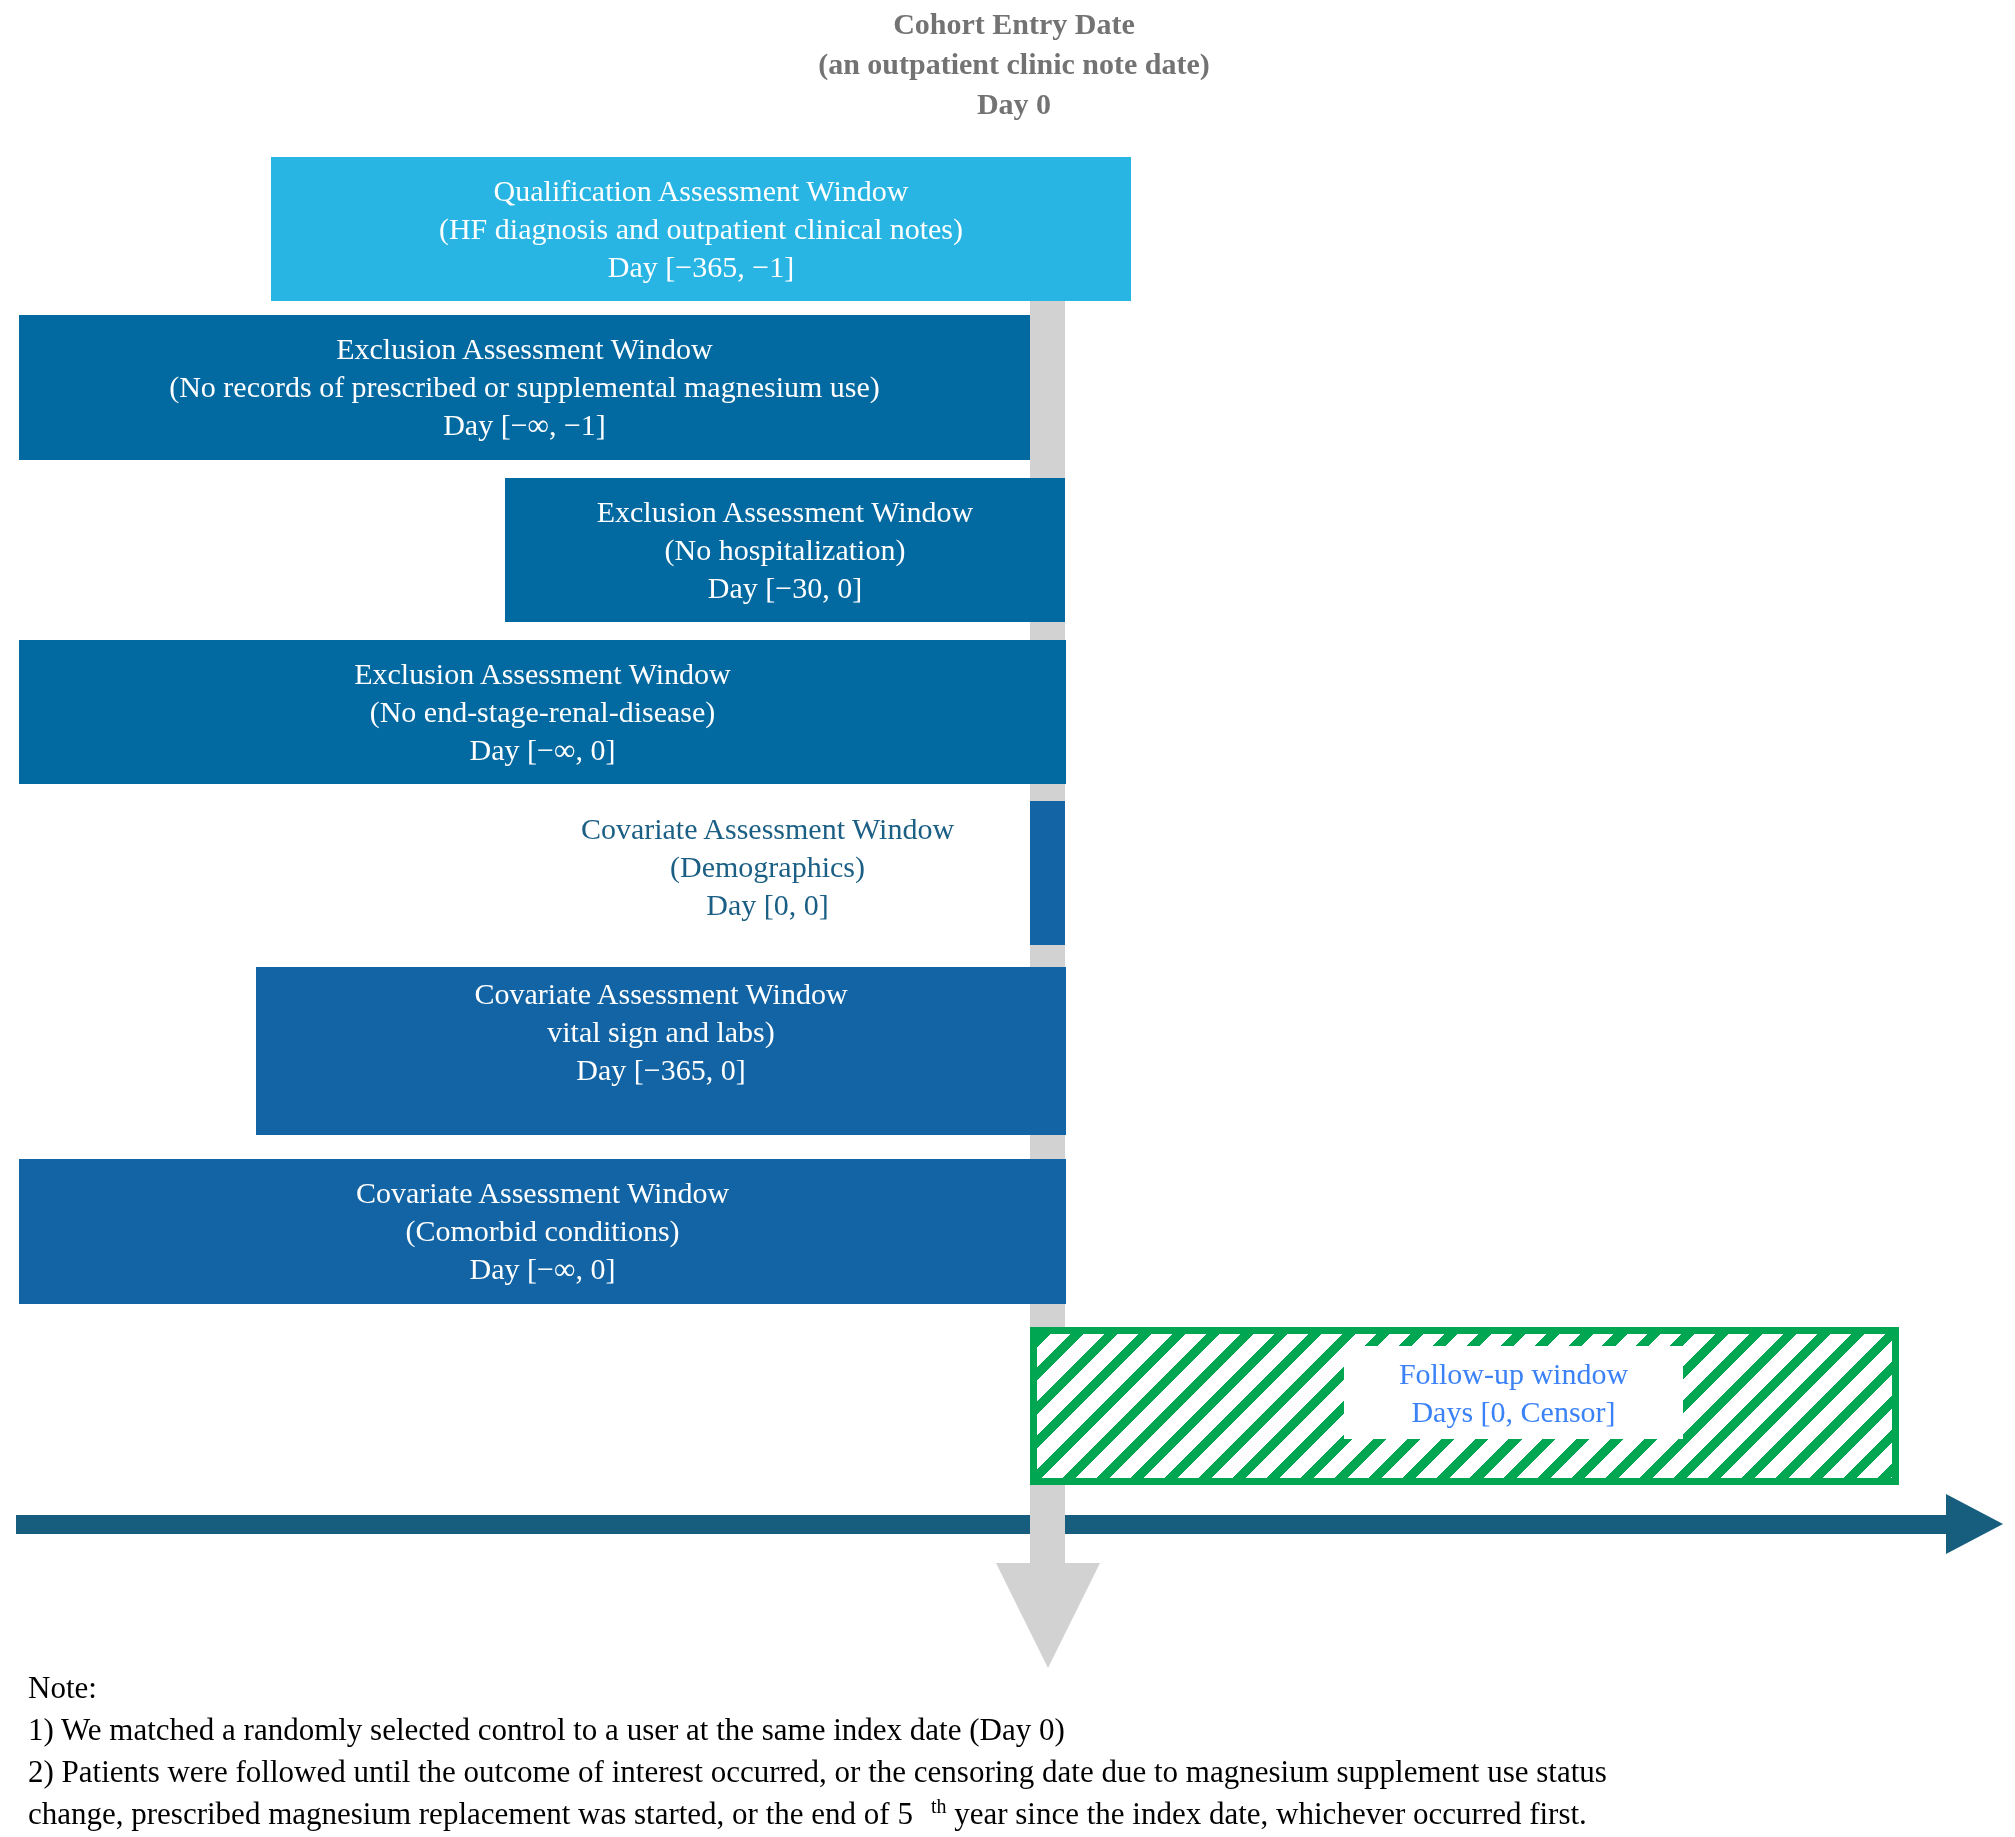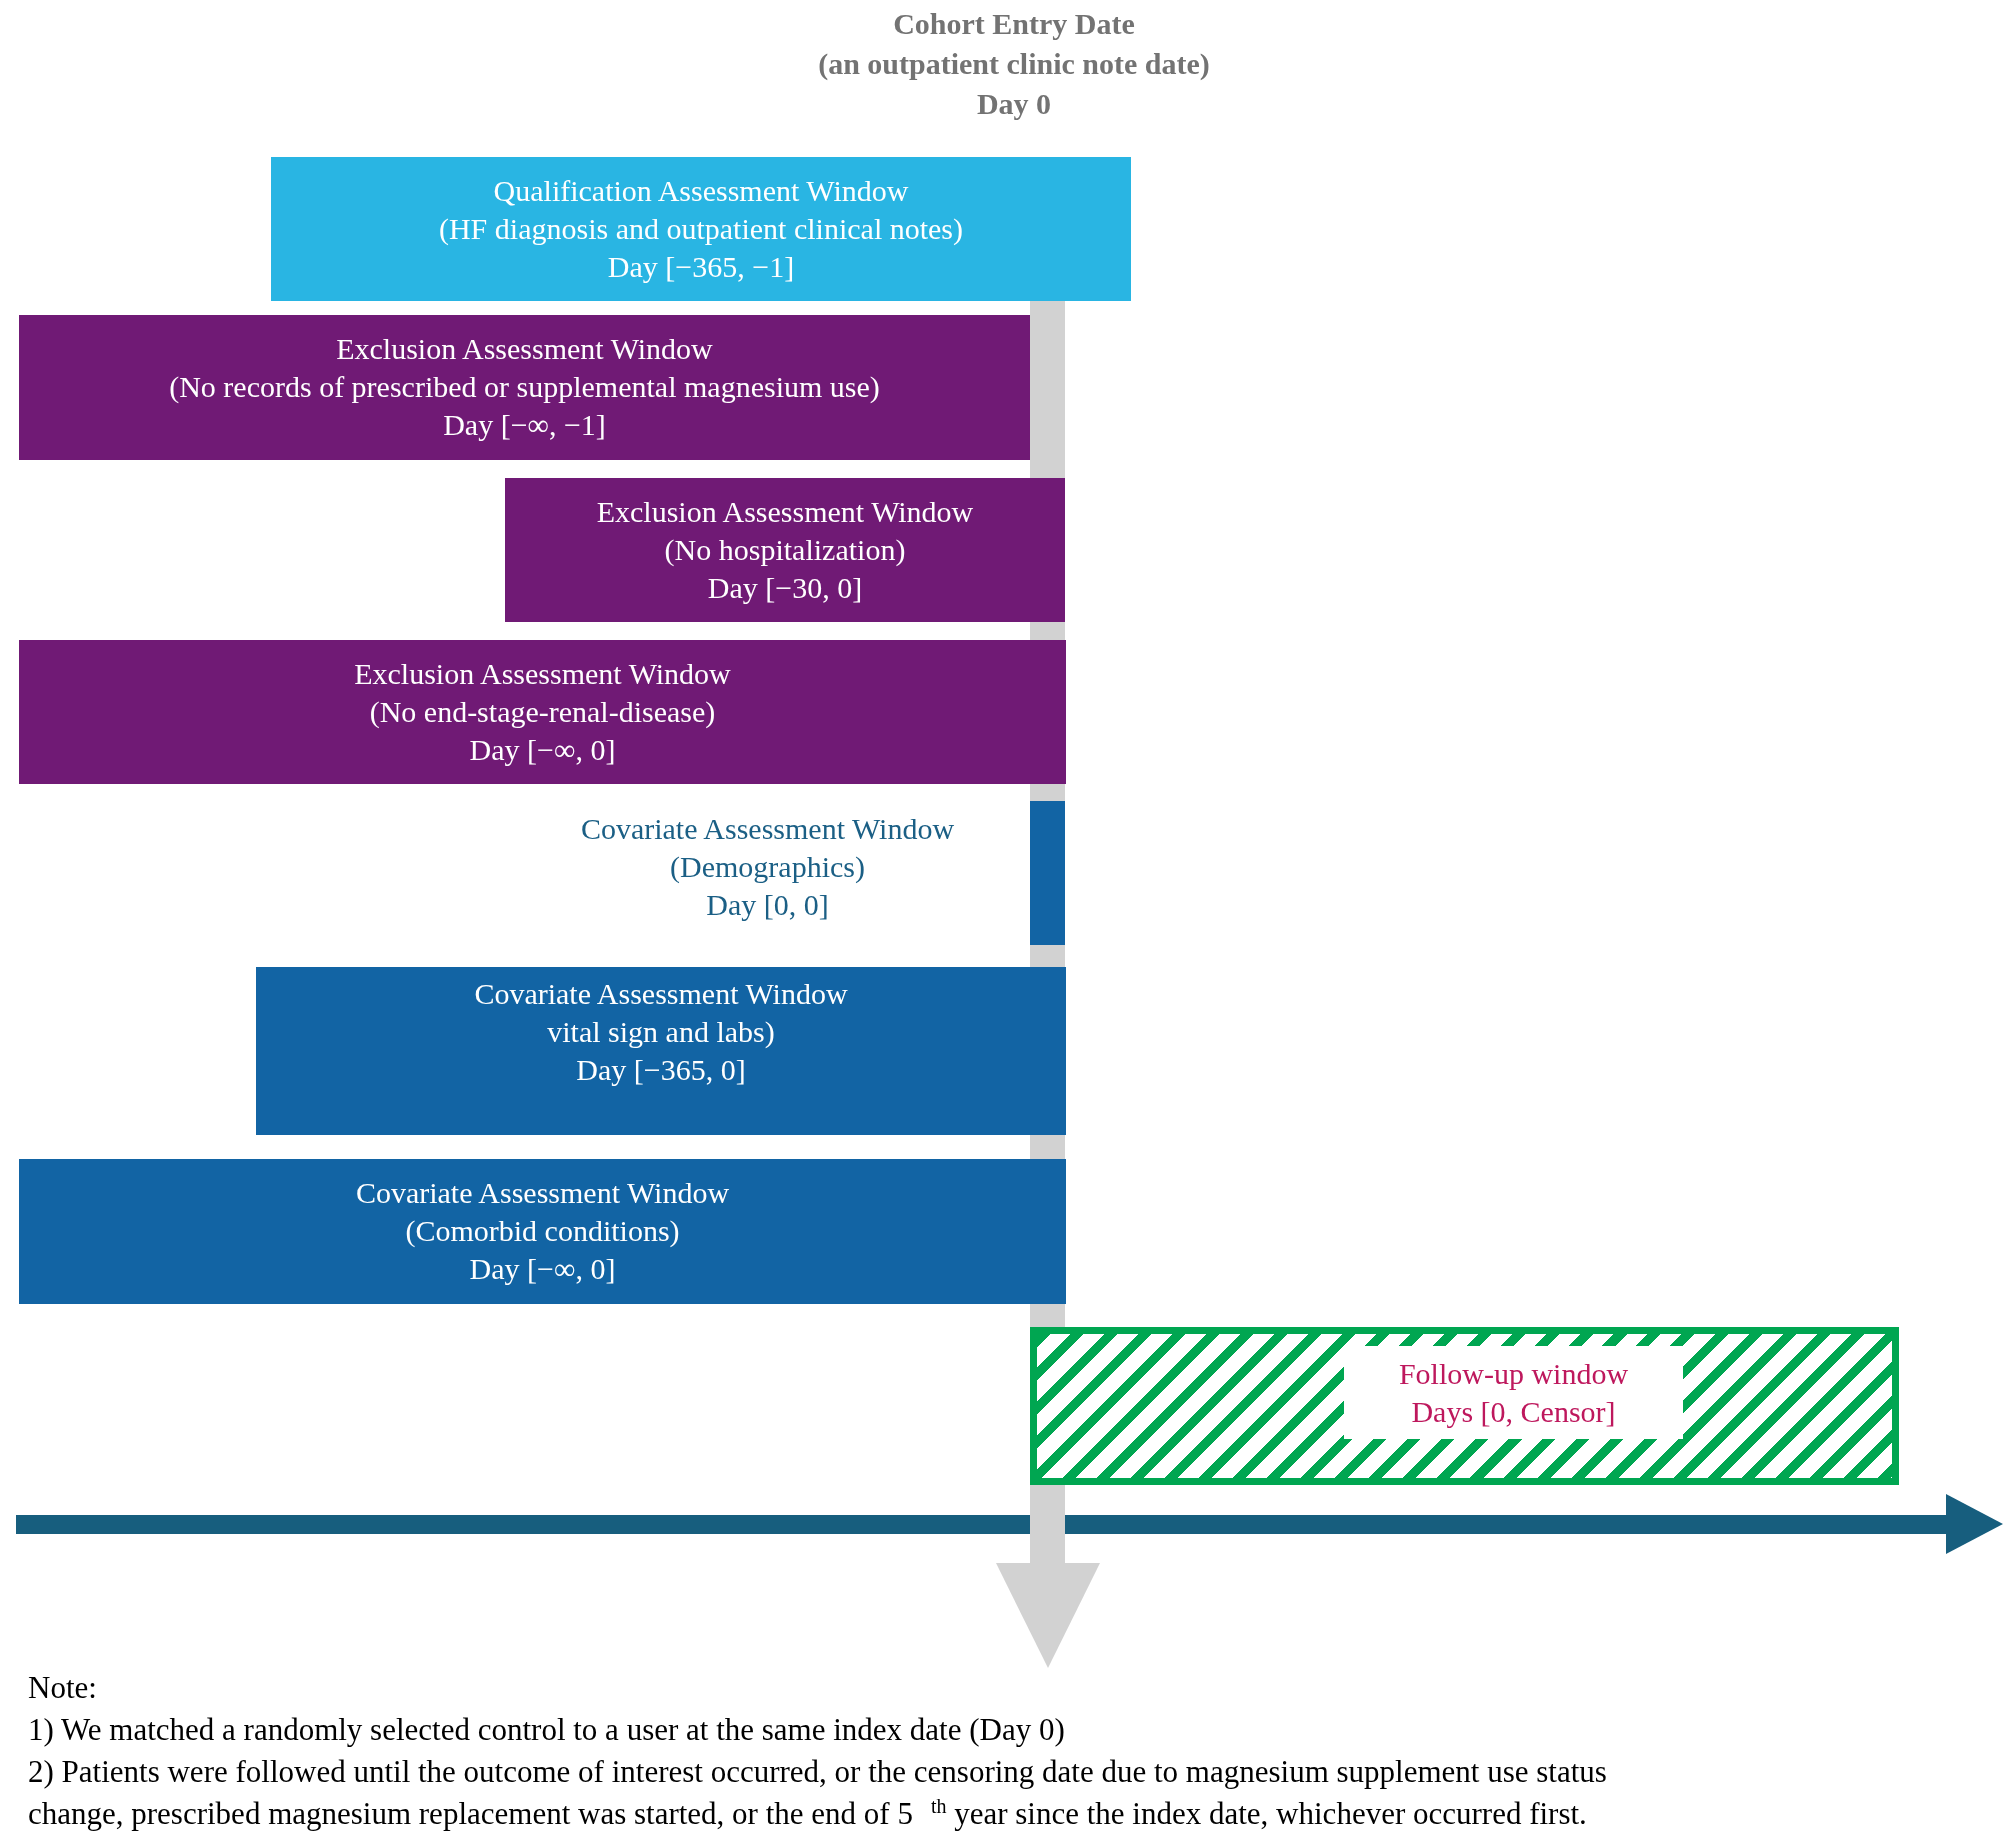--- a/index.html
+++ b/index.html
@@ -35,21 +35,21 @@
     position:absolute;left:1946px;top:1494px;width:0;height:0;z-index:1;
     border-top:30px solid transparent;border-bottom:30px solid transparent;
     border-left:57px solid #175e7e;
   }
   
   .bar{
     position:absolute;box-sizing:border-box;z-index:3;
     color:#ffffff;text-align:center;font-size:30px;line-height:38px;
   }
   .cyan{background:#29b5e3;}
-  .teal{background:#701a75;}
+  .teal{background:#0369a1;}
   .blue{background:#1264a4;}
   .b1{left:271px;top:157px;width:860px;height:144px;padding-top:15px;}
   .b2{left:19px;top:315px;width:1011px;height:145px;padding-top:15px;}
   .b3{left:505px;top:478px;width:560px;height:144px;padding-top:15px;}
   .b4{left:19px;top:640px;width:1047px;height:144px;padding-top:15px;}
   .b5text{
     position:absolute;left:269px;top:810px;width:997px;z-index:3;
     color:#1b5f85;text-align:center;font-size:30px;line-height:38px;
   }
   .b5bar{left:1030px;top:801px;width:35px;height:144px;}
@@ -58,21 +58,21 @@
   
   .followup{
     position:absolute;left:1030px;top:1327px;width:869px;height:158px;
     box-sizing:border-box;z-index:3;
     border:7px solid #00a651;
     background:repeating-linear-gradient(135deg,#00a651 0px,#00a651 9.2px,#ffffff 9.2px,#ffffff 24px);
   }
   .followup-label{
     position:absolute;left:307px;top:12px;width:339px;height:93px;
     box-sizing:border-box;background:#ffffff;padding-top:8.5px;
-    color:#be185d;text-align:center;font-size:30px;line-height:38px;
+    color:#3b82f6;text-align:center;font-size:30px;line-height:38px;
   }
   
   .notes{
     position:absolute;left:28px;top:1667px;width:1979px;z-index:3;
     color:#000;font-size:31px;line-height:42px;text-align:left;
   }
   .notes sup{font-size:20px;line-height:0;margin-left:18px;}
 </style>
 </head>
 <body>

